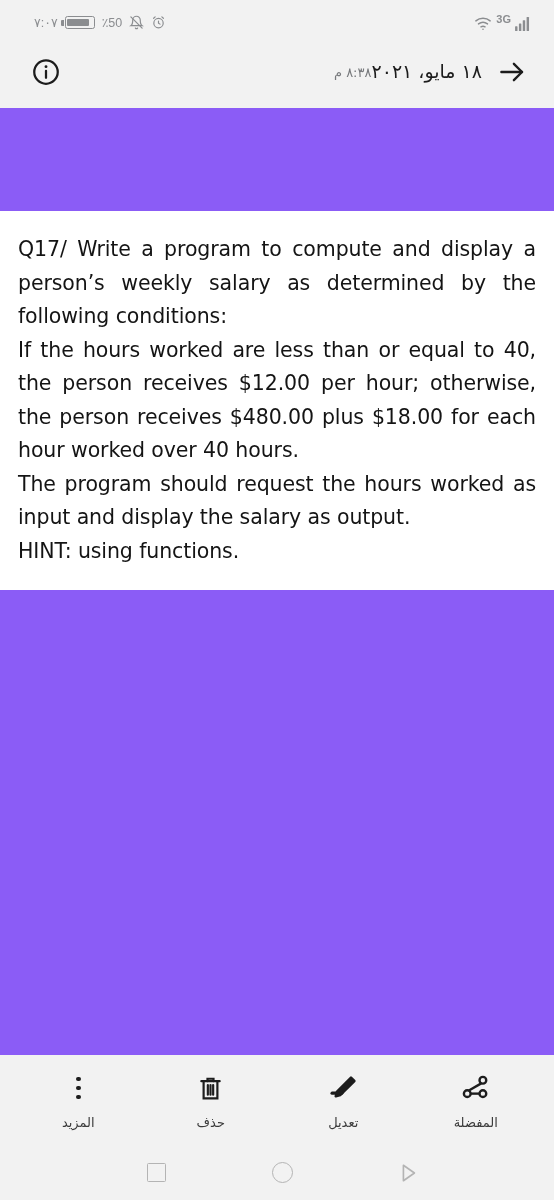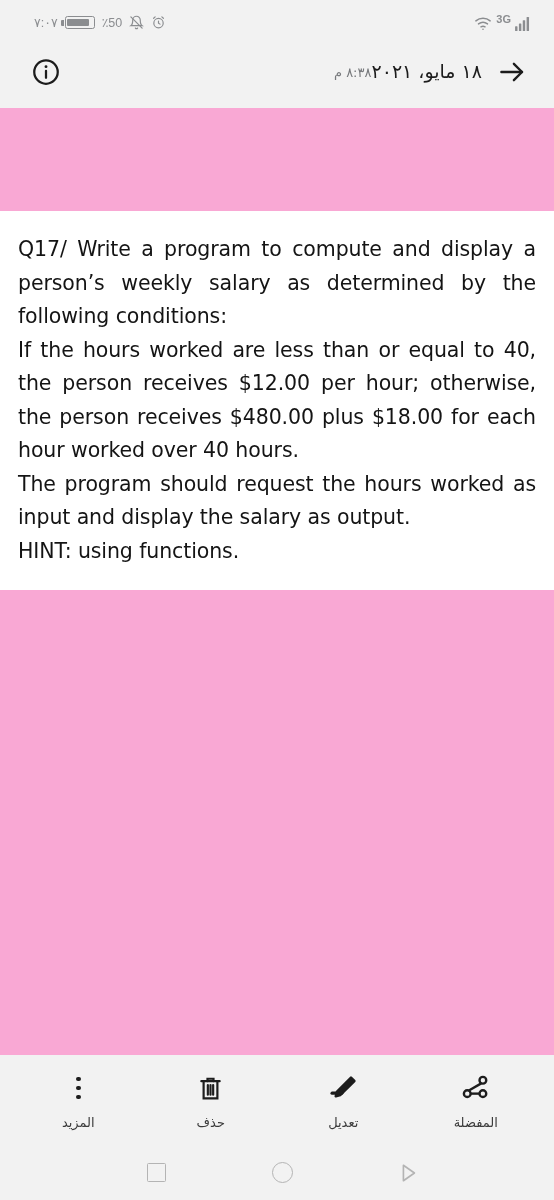--- a/index.html
+++ b/index.html
@@ -84,21 +84,21 @@
   .header-spacer { flex:1 1 auto; }
   .info-btn {
     width:44px; height:44px; flex:0 0 auto;
     display:flex; align-items:center; justify-content:center;
   }
 
   
   .viewer {
     flex:1 1 auto;
     position:relative;
-    background:#f9a8d4;
+    background:#8b5cf6;
     display:flex; align-items:center; justify-content:center;
   }
   .doc-card {
     position:absolute;
     top:103px;            
     left:0; right:0;
     background:#ffffff;
     padding:22px 18px 22px 18px;
   }
   .doc-text {

